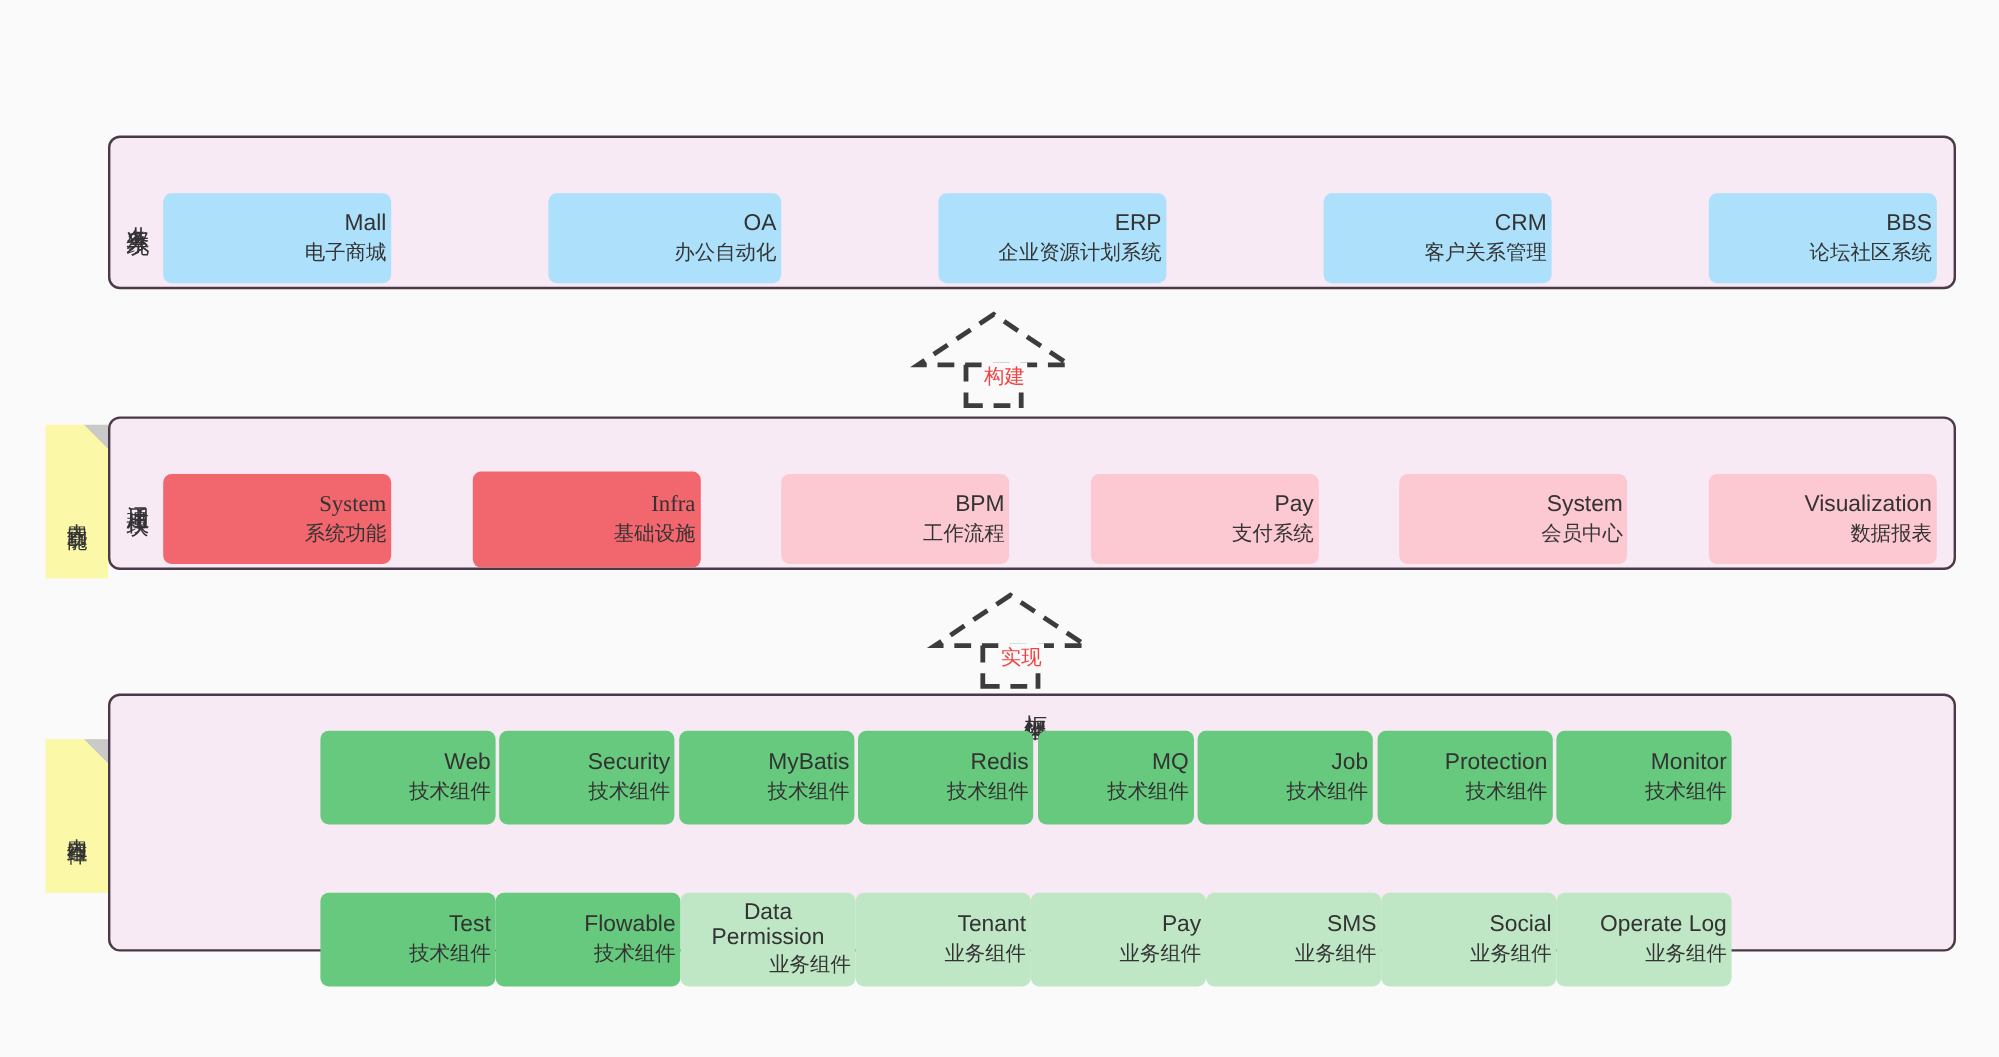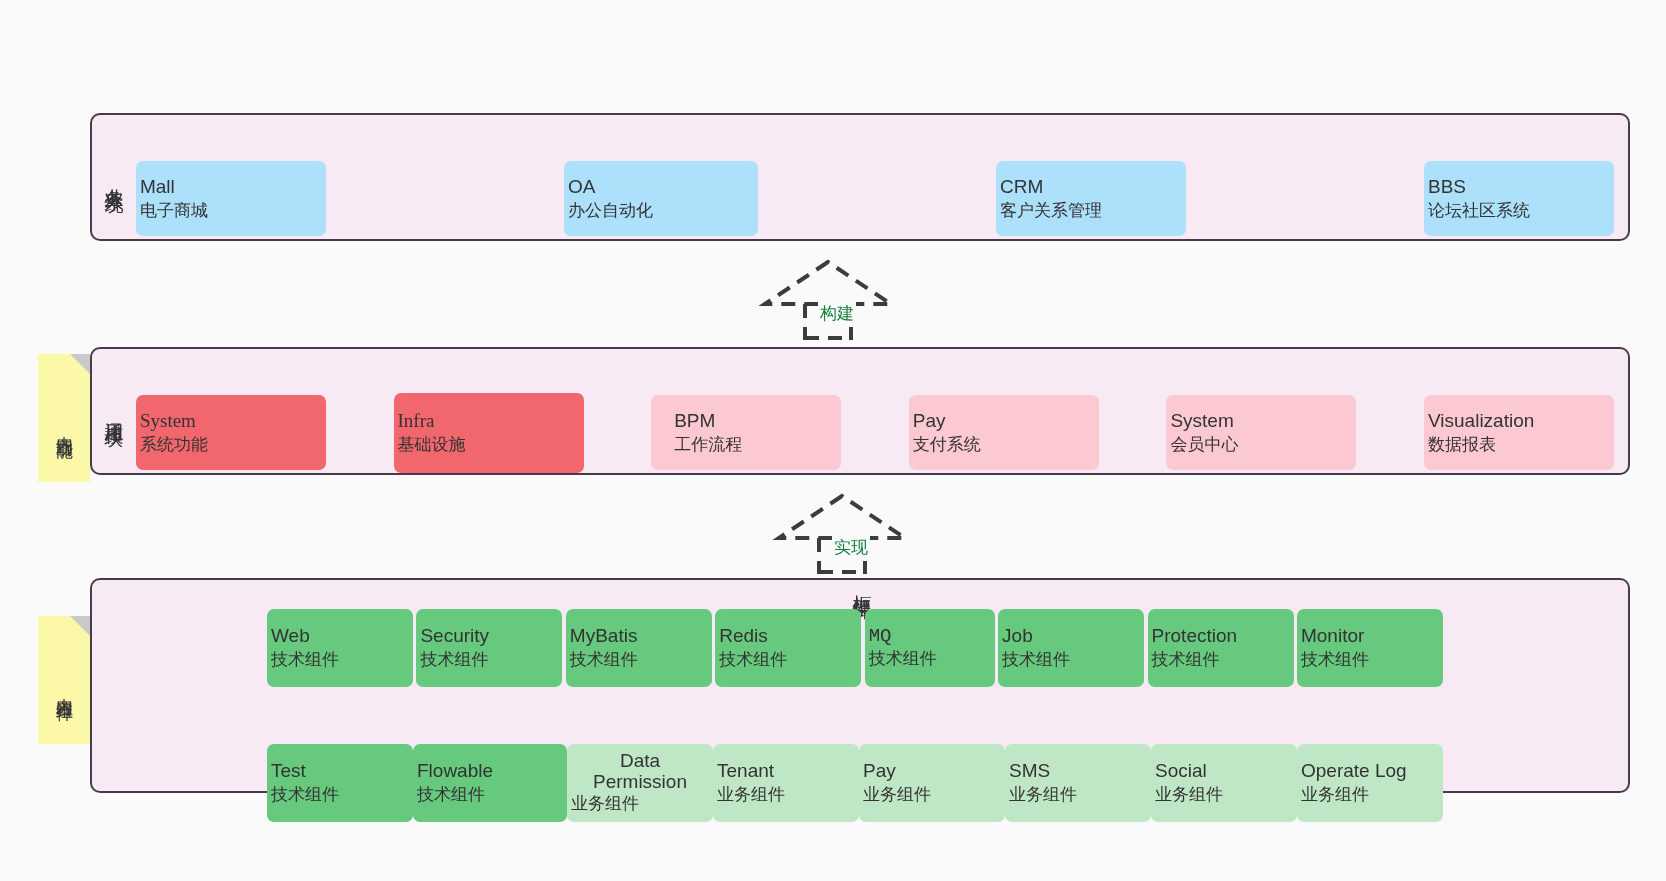--- a/index.html
+++ b/index.html
@@ -68,21 +68,21 @@
     align-items: center;
     justify-content: space-between;
     width: 100%;
   }
 
   
   .node {
     border-radius: 7px;
     display: flex;
     flex-direction: column;
-    align-items: flex-start;
+    align-items: flex-end;
     justify-content: center;
     text-align: center;
     line-height: 1.28;
     box-sizing: border-box;
     padding: 6px 4px;
     margin-top: 43px;
   }
   .node .t1 { font-size: 19px; }
   .node .t2 { font-size: 17px; }
 
@@ -131,21 +131,21 @@
     height: 100px;
   }
   .connector svg {
     position: absolute;
     left: 0; top: 0;
     overflow: visible;
   }
   .connector .conn-label {
     position: absolute;
     font-size: 17px;
-    color: #15803d;
+    color: #ef4444;
     background: #fafafa;
     padding: 0 2px;
     white-space: nowrap;
     user-select: none;
     text-align: center;
   }
 </style>
 </head>
 <body>
 
@@ -156,20 +156,24 @@
     <div class="boxes">
       <div class="node blue" style="width:190px;height:75px;">
         <span class="t1">Mall</span>
         <span class="t2">电子商城</span>
       </div>
       <div class="node blue" style="width:194px;height:75px;">
         <span class="t1">OA</span>
         <span class="t2">办公自动化</span>
       </div>
       <div class="node blue" style="width:190px;height:75px;">
+        <span class="t1">ERP</span>
+        <span class="t2">企业资源计划系统</span>
+      </div>
+      <div class="node blue" style="width:190px;height:75px;">
         <span class="t1">CRM</span>
         <span class="t2">客户关系管理</span>
       </div>
       <div class="node blue" style="width:190px;height:75px;">
         <span class="t1">BBS</span>
         <span class="t2">论坛社区系统</span>
       </div>
     </div>
   </div>
 
@@ -245,21 +249,21 @@
           <span class="t2">技术组件</span>
         </div>
         <div class="node green" style="width:146px;height:78px;">
           <span class="t1">MyBatis</span>
           <span class="t2">技术组件</span>
         </div>
         <div class="node green" style="width:146px;height:78px;">
           <span class="t1">Redis</span>
           <span class="t2">技术组件</span>
         </div>
-        <div class="node green" style="width:130px;height:78px;font-family:Liberation Mono, monospace;">
+        <div class="node green" style="width:130px;height:78px;">
           <span class="t1">MQ</span>
           <span class="t2">技术组件</span>
         </div>
         <div class="node green" style="width:146px;height:78px;">
           <span class="t1">Job</span>
           <span class="t2">技术组件</span>
         </div>
         <div class="node green" style="width:146px;height:78px;">
           <span class="t1">Protection</span>
           <span class="t2">技术组件</span>

